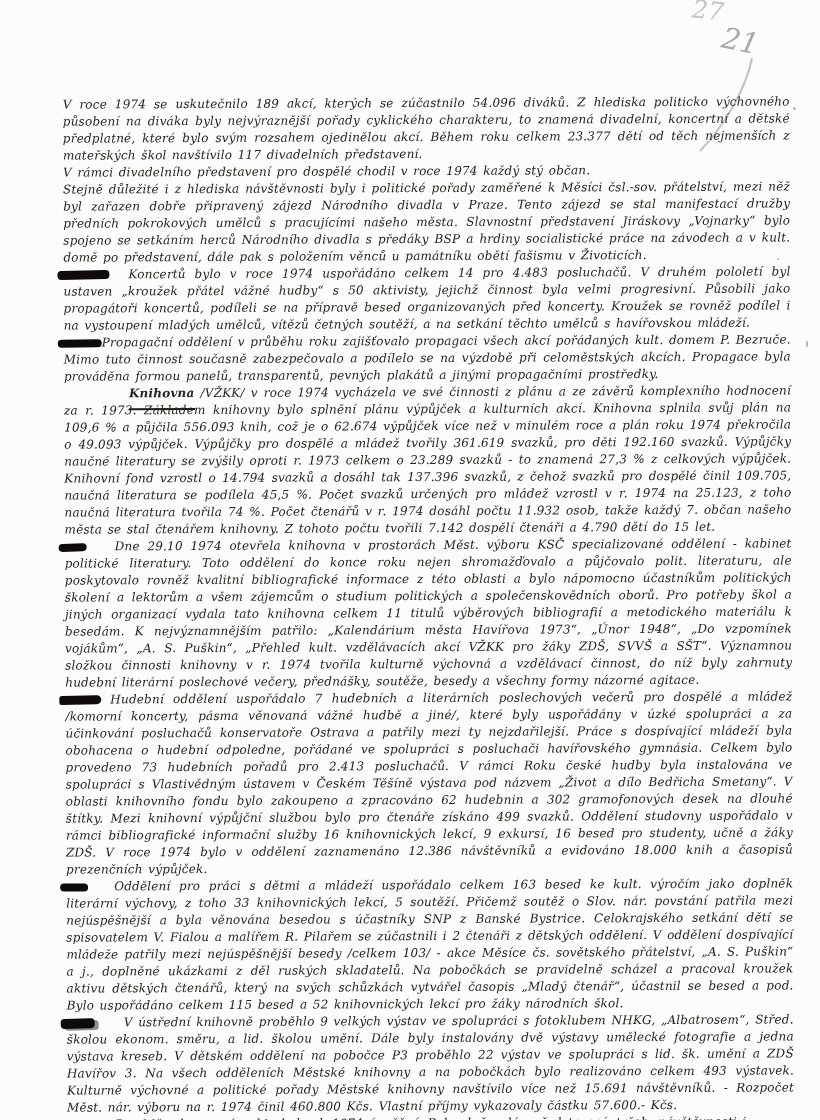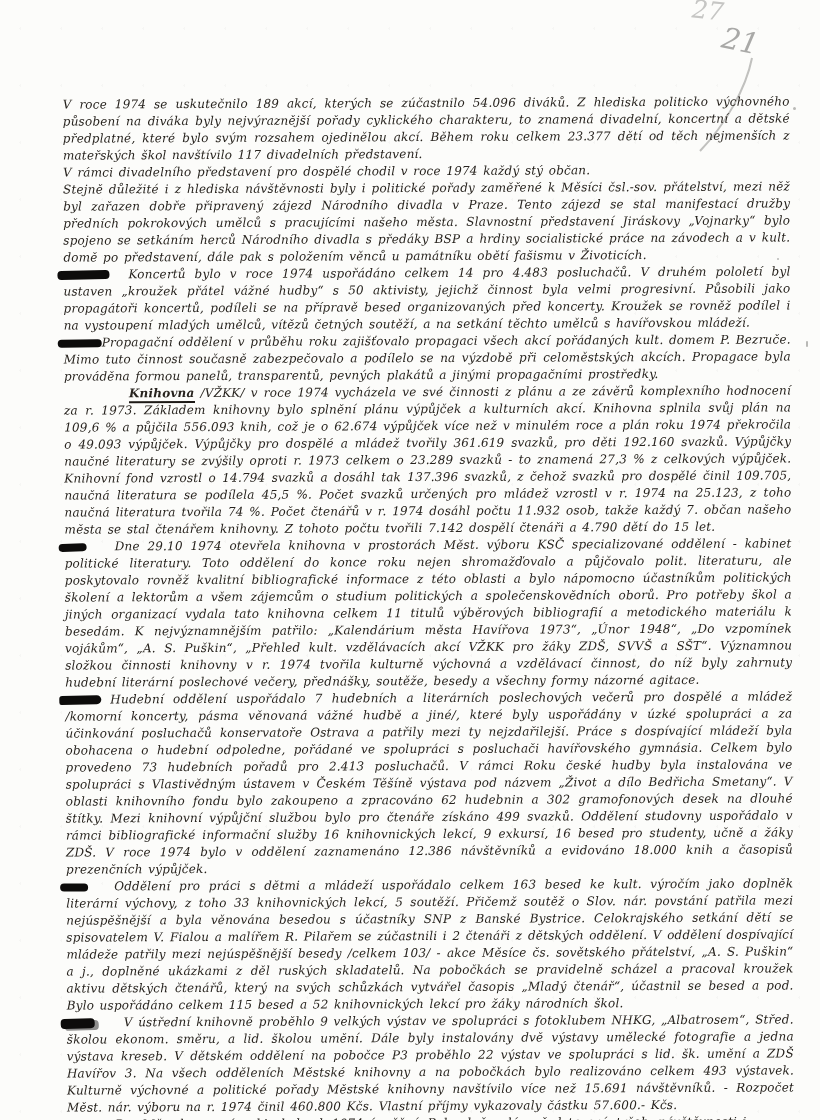--- a/index.html
+++ b/index.html
@@ -35,21 +35,21 @@
   .gap-lg{margin-top:22px;}
   .ind-65{text-indent:65px;}
   .ind-38{text-indent:38px;}
   .ind-50{text-indent:50px;}
   .ind-45{text-indent:45px;}
   .ind-48{text-indent:48px;}
   .ind-57{text-indent:57px;}
   .lead-underline{
     font-weight:bold;
     border-bottom:2px solid #1d1a16;
-    padding-bottom:1px;
+    padding-bottom:8px;
   }
   .lead-underline-thin{
     border-bottom:1.5px solid #24211c;
     padding-bottom:1px;
   }
   .ink-bar{
     position:absolute;
     left:-6px;
     background:#0d0c0b;
     border-radius:4px;

